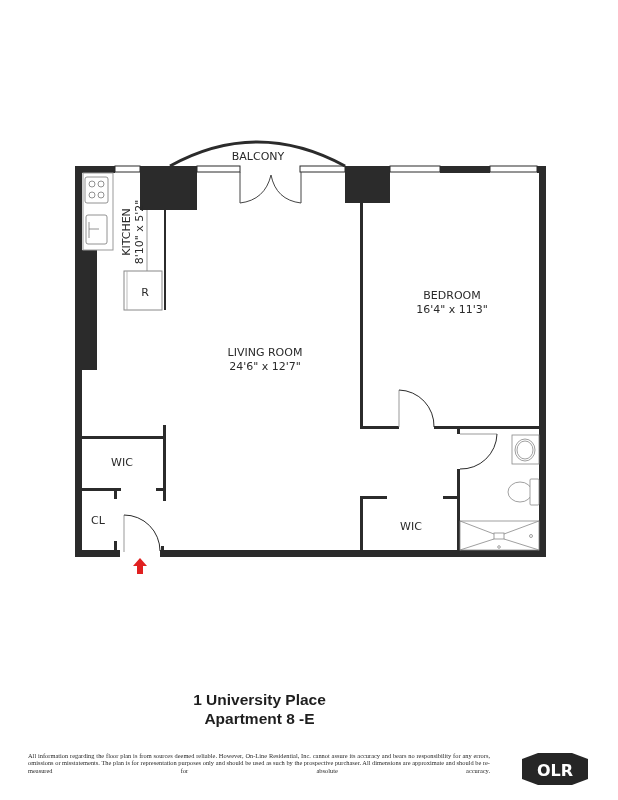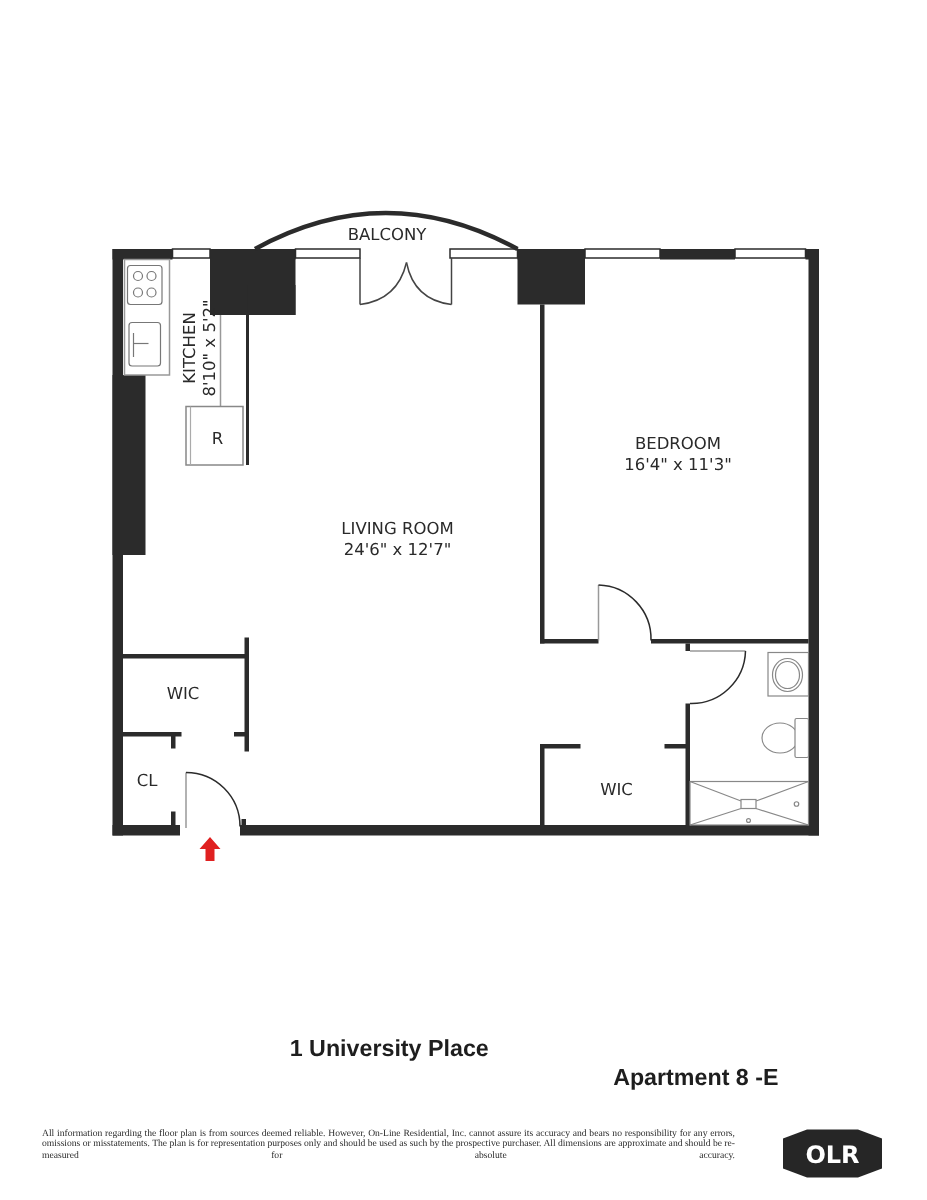--- a/index.html
+++ b/index.html
@@ -145,20 +145,20 @@
   <g fill="none">
     <line x1="124" y1="515" x2="124" y2="552" stroke="#999" stroke-width="1"></line>
     <path d="M124 515 A 36 36 0 0 1 160 551" stroke="#2b2b2b" stroke-width="1"></path>
   </g>
   <g fill="#e02020">
     <polygon points="140,558 147,566 143,566 143,574 137,574 137,566 133,566"></polygon>
   </g>
 </svg>
 
 <div class="title" style="top:691px;">1 University Place</div>
-<div class="title" style="top:710px;text-align:right;">Apartment  8 -E</div>
+<div class="title" style="top:710px;">Apartment  8 -E</div>
 
 <div class="disclaimer">All information regarding the floor plan is from sources deemed reliable. However, On-Line Residential, Inc. cannot assure its accuracy and bears no responsibility for any errors, omissions or misstatements. The plan is for representation purposes only and should be used as such by the prospective purchaser. All dimensions are approximate and should be re-measured for absolute accuracy.</div>
 
 <svg class="logo" width="74" height="36" viewBox="0 0 74 36">
   <polygon points="4,8 20,2 54,2 70,8 70,28 54,34 20,34 4,28" fill="#262626"></polygon>
   <text x="37" y="24.5" text-anchor="middle" font-family="DejaVu Sans, sans-serif" font-weight="bold" font-size="16" fill="#ffffff">OLR</text>
 </svg>
 
 </body></html>

